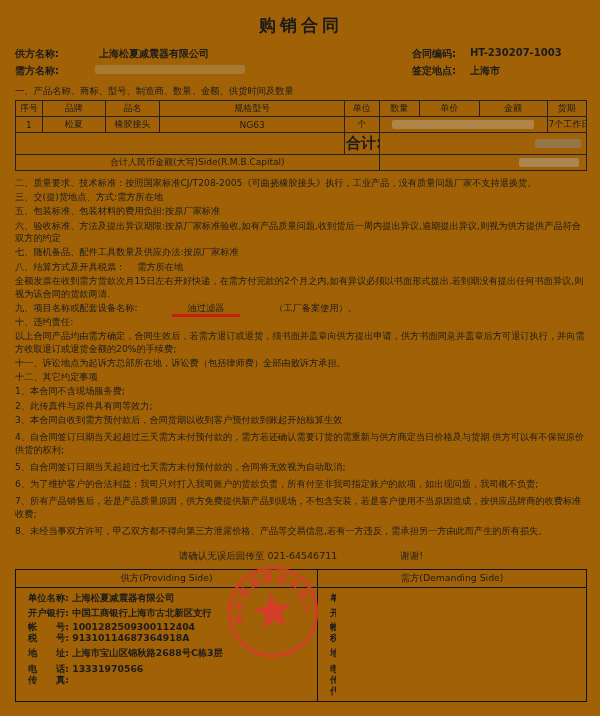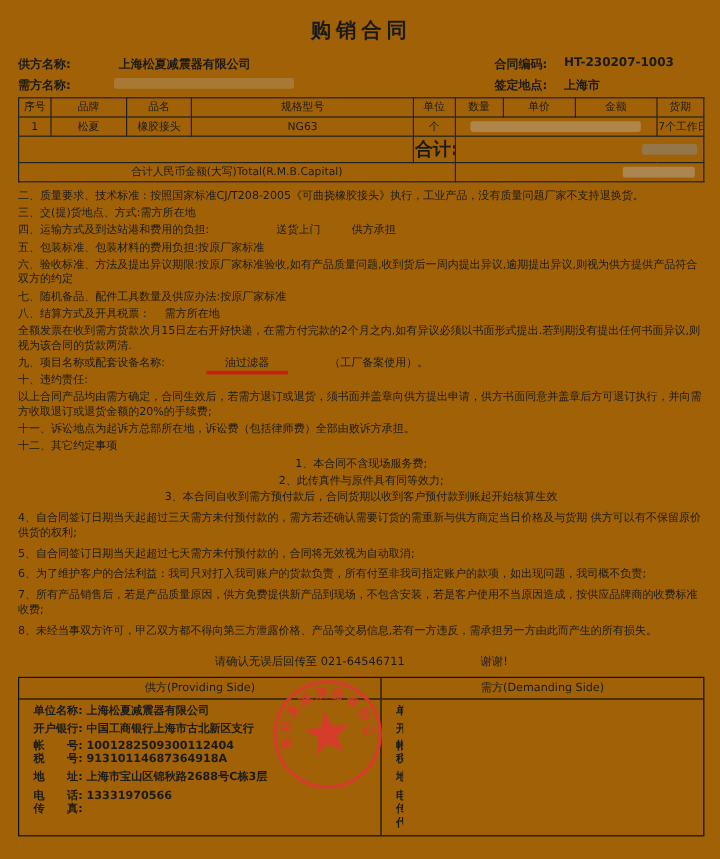--- a/index.html
+++ b/index.html
@@ -31,21 +31,21 @@
   .smudge3{width:60px;height:9px;background:#bdbdbd;opacity:.4;border-radius:2px;float:right;margin-right:6px;}
 
   
   .clauses{font-size:9.2px;line-height:1.38;margin-top:6px;}
   .clauses p{margin:0 0 1.5px 0;}
   .gap-lg{display:inline-block;width:56px;}
   .gap-md{display:inline-block;width:26px;}
   .gap-sm{display:inline-block;width:12px;}
   .uline-red{border-bottom:3px solid #c81e14;padding:0 16px 1px 16px;margin:0 8px;}
   .sub{margin-top:4.5px !important;}
-  .sub-tight{margin-top:1px !important;text-align:center;}
+  .sub-tight{margin-top:1px !important;}
 
   
   .fax{font-size:9.5px;text-align:center;margin:12px 0 6px 0;}
   .fax .thanks{margin-left:60px;}
 
   
   .parties{display:flex;flex-direction:column;border:1.4px solid #111;font-size:9.3px;}
   .p-head{display:flex;border-bottom:1.2px solid #111;font-weight:normal;}
   .p-head .cell{padding:2px 0;text-align:center;}
   .p-left{width:53%;border-right:1.2px solid #111;box-sizing:border-box;}
@@ -86,20 +86,21 @@
         <span class="lbl">需方名称:</span>
         <span class="val"></span>
         <span class="smudge-hdr"></span>
       </div>
       <div class="rgt">
         <span class="lbl">签定地点:</span>
         <span>上海市</span>
       </div>
     </div>
 
+    <div class="sec1">一、产品名称、商标、型号、制造商、数量、金额、供货时间及数量</div>
 
     <table class="prod">
       <colgroup>
         <col style="width:4.7%">
           <col style="width:11%">
           <col style="width:9.6%">
           <col style="width:32.3%">
         <col style="width:6.1%">
           <col style="width:7%">
           <col style="width:10.5%">
@@ -130,32 +131,31 @@
         <td>7个工作日</td>
       </tr>
       <tr>
         <td colspan="4"></td>
         <td class="tot-lbl">合计:</td>
         <td colspan="4">
               <div class="smudge2"></div>
             </td>
       </tr>
       <tr>
-        <td colspan="5">合计人民币金额(大写)Total(R.M.B.Capital)</td>
+        <td colspan="5">合计人民币金额(大写)Side(R.M.B.Capital)</td>
         <td colspan="4">
               <div class="smudge3"></div>
             </td>
       </tr>
     </tbody>
       </table>
 
     <div class="clauses">
       <p>二、质量要求、技术标准：按照国家标准CJ/T208-2005《可曲挠橡胶接头》执行，工业产品，没有质量问题厂家不支持退换货。</p>
       <p>三、交(提)货地点、方式:需方所在地</p>
-      <p><span>四、运输方式及到达站港和费用的负担:</span><span class="gap-lg"></span><span>送货上门</span><span class="gap-md"></span><span>供方承担</span></p>
       <p>五、包装标准、包装材料的费用负担:按原厂家标准</p>
       <p>六、验收标准、方法及提出异议期限:按原厂家标准验收,如有产品质量问题,收到货后一周内提出异议,逾期提出异议,则视为供方提供产品符合双方的约定</p>
       <p>七、随机备品、配件工具数量及供应办法:按原厂家标准</p>
       <p><span>八、结算方式及开具税票：</span><span class="gap-sm"></span><span>需方所在地</span></p>
       <p>全额发票在收到需方货款次月15日左右开好快递，在需方付完款的2个月之内,如有异议必须以书面形式提出.若到期没有提出任何书面异议,则视为该合同的货款两清.</p>
       <p><span>九、项目名称或配套设备名称:</span><span class="gap-md"></span><span class="uline-red">油过滤器</span><span class="gap-md"></span><span>（工厂备案使用）。</span></p>
       <p>十、违约责任:</p>
       <p>以上合同产品均由需方确定，合同生效后，若需方退订或退货，须书面并盖章向供方提出申请，供方书面同意并盖章后方可退订执行，并向需方收取退订或退货金额的20%的手续费;</p>
       <p>十一、诉讼地点为起诉方总部所在地，诉讼费（包括律师费）全部由败诉方承担。</p>
       <p>十二、其它约定事项</p>

